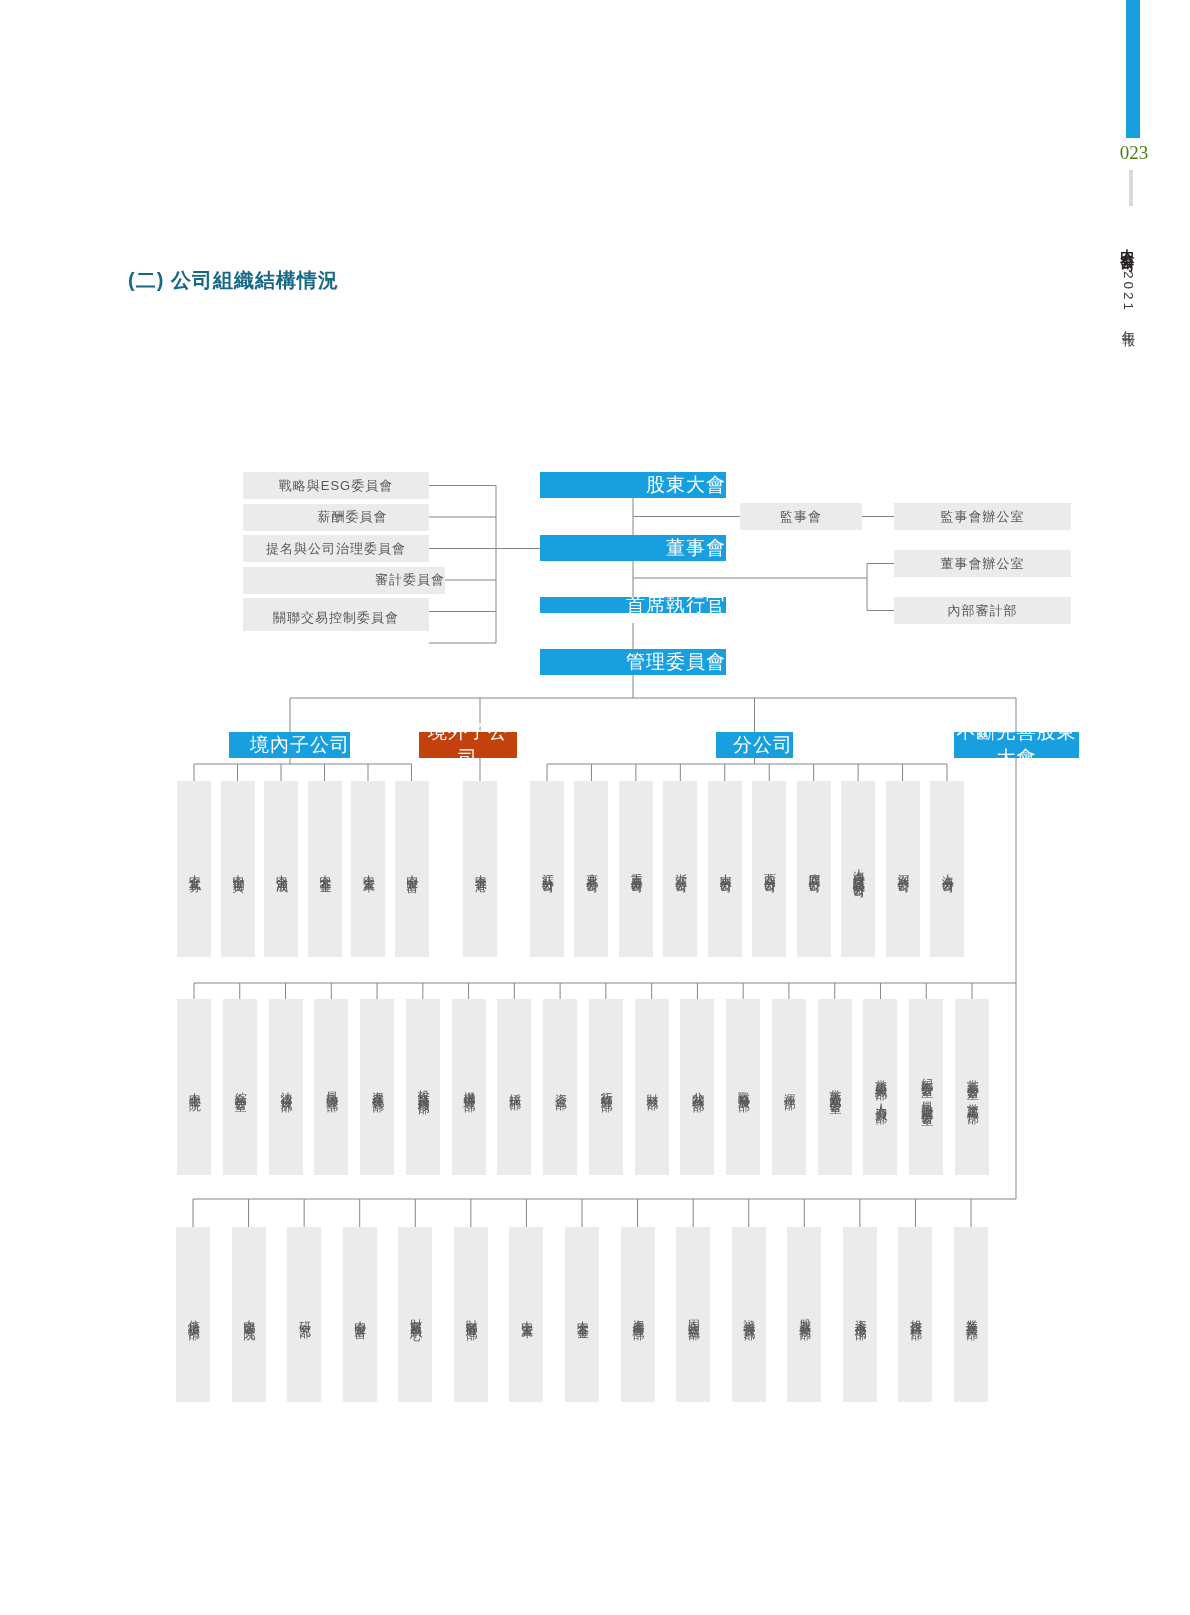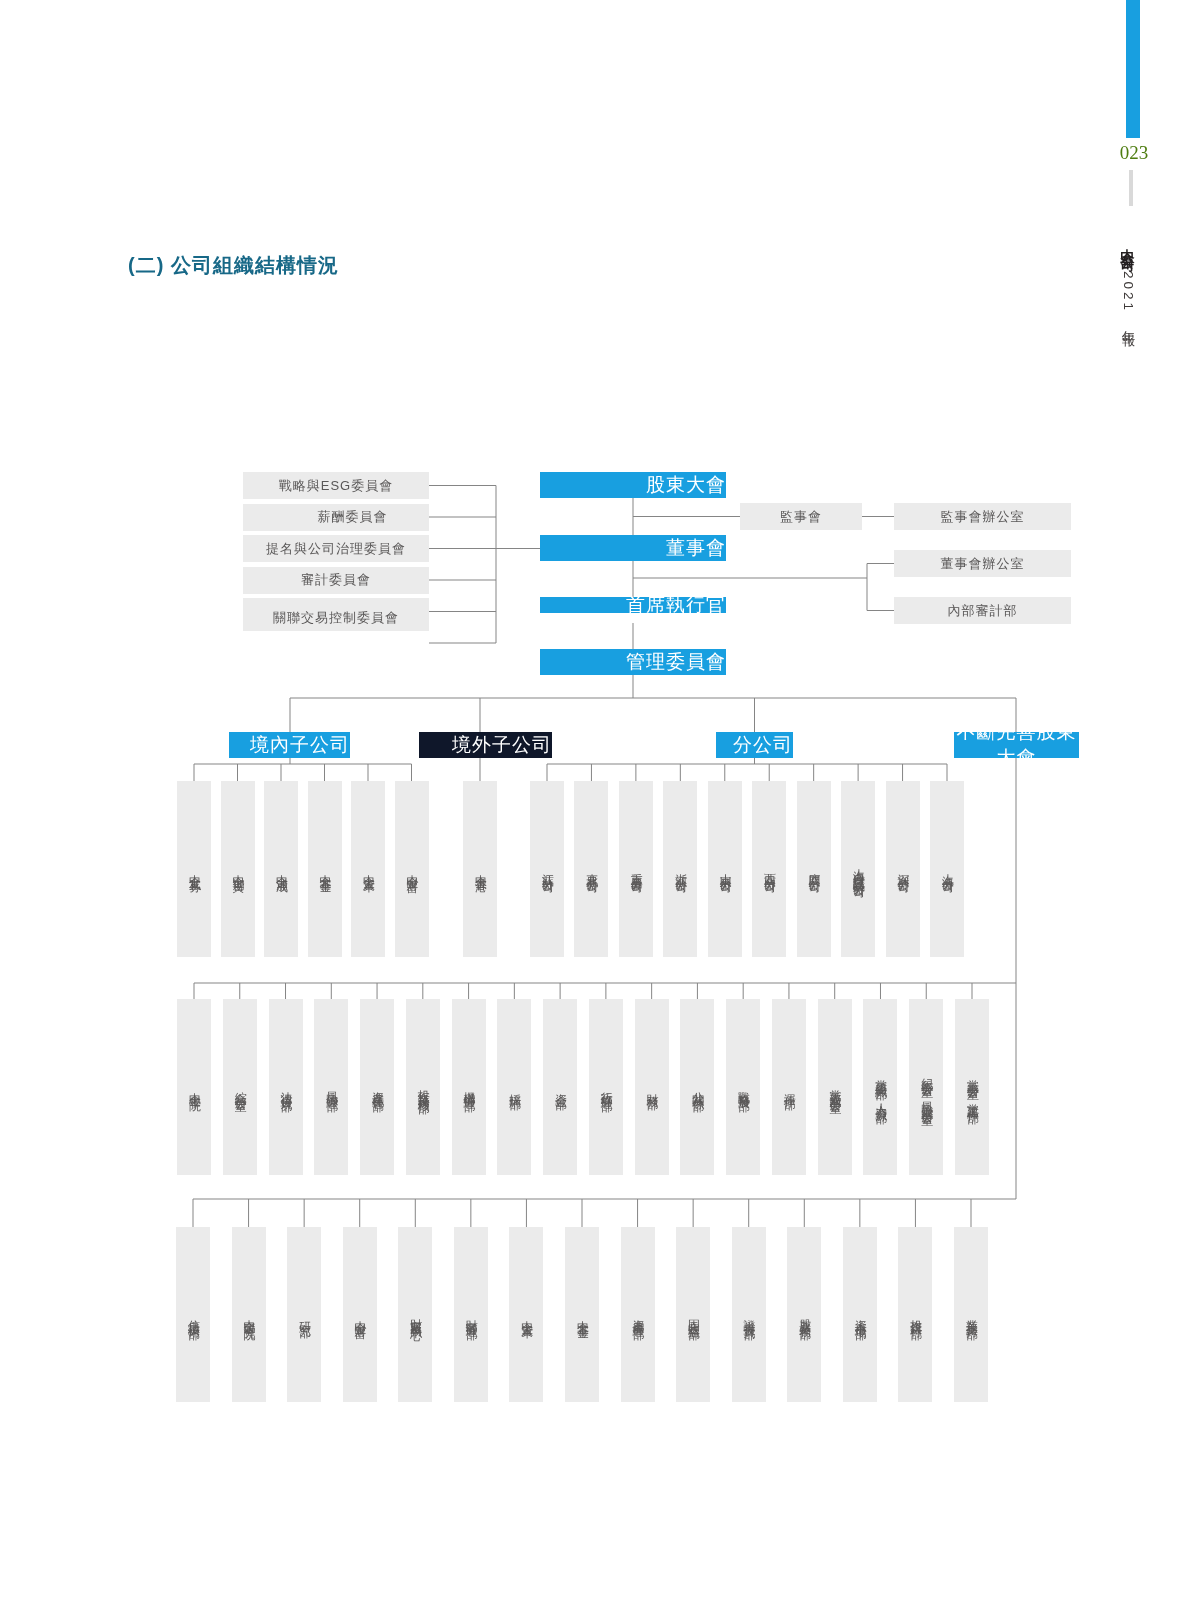--- a/index.html
+++ b/index.html
@@ -10,21 +10,21 @@
   #topbar{position:absolute;left:1126px;top:0;width:14px;height:138px;}
   #pagenum{position:absolute;left:1108px;top:142px;width:52px;text-align:center;
            font-family:"Liberation Serif","DejaVu Serif",serif;font-size:19px;color:#4d7c0f;}
   #pagenum-rule{position:absolute;left:1129px;top:170px;width:4px;height:36px;background:#d9d9d9;}
   #side-title{position:absolute;left:1119px;top:238px;writing-mode:vertical-rl;
               display:flex;align-items:center;font-size:13.5px;color:#3e3a39;letter-spacing:3px;}
   #side-title .co{font-weight:bold;color:#231f20;font-size:14px;}
   #side-title .dot{font-size:9px;color:#8a8a8a;margin:9px 0;letter-spacing:0;}
 
   
-  #heading{position:absolute;left:128px;top:252px;font-size:20px;font-weight:bold;
+  #heading{position:absolute;left:128px;top:267px;font-size:20px;font-weight:bold;
            color:#176887;letter-spacing:1px;}
   #para{position:absolute;left:172px;top:310px;width:876px;font-size:17px;line-height:36.4px;
         color:#3e3a39;text-align:justify;letter-spacing:0.4px;}
 
   
   #chart{position:absolute;inset:0;}
   #org-lines{position:absolute;left:0;top:0;}
   .node{position:absolute;display:flex;align-items:center;justify-content:center;
         box-sizing:border-box;text-align:center;}
   .node.gray{background:#ebebeb;color:#595757;font-size:13px;letter-spacing:1px;}
@@ -55,21 +55,21 @@
 
   <div class="node gray" style="left: 243px; top: 472px; width: 186px; height: 27px;">
         <span>戰略與ESG委員會</span>
       </div>
       <div class="node gray" style="left: 243px; top: 503.5px; width: 186px; height: 27px; padding-left: 33px;">
         <span>薪酬委員會</span>
       </div>
       <div class="node gray" style="left: 243px; top: 535px; width: 186px; height: 27px;">
         <span>提名與公司治理委員會</span>
       </div>
-      <div class="node gray" style="left: 243px; top: 566.5px; width: 186px; height: 27px;">
+      <div class="node gray" style="left: 243px; top: 566.5px; width: 202px; height: 27px; justify-content: flex-end;">
         <span>審計委員會</span>
       </div>
       <div class="node gray" style="left: 243px; top: 598px; width: 186px; height: 27px;">
         <span>風險控制委員會</span>
       </div>
       <div class="node gray" style="left: 243px; top: 604px; width: 186px; height: 27px;">
         <span>關聯交易控制委員會</span>
       </div>
       <div class="node blue" style="left: 540px; top: 472px; width: 186px; height: 26px; background: rgb(24, 159, 224);">
         <span>股東大會</span>
@@ -91,21 +91,21 @@
       </div>
       <div class="node gray" style="left: 894px; top: 550px; width: 177px; height: 27px;">
         <span>董事會辦公室</span>
       </div>
       <div class="node gray" style="left: 894px; top: 597px; width: 177px; height: 27px;">
         <span>內部審計部</span>
       </div>
       <div class="node blue" style="left: 229px; top: 732px; width: 121px; height: 26px; background: rgb(24, 159, 224);">
         <span>境內子公司</span>
       </div>
-      <div class="node blue" style="left: 419px; top: 732px; width: 133px; height: 26px; background: #0f172a;">
+      <div class="node blue" style="left: 419px; top: 732px; width: 98px; height: 26px; background: #c2410c;">
         <span>境外子公司</span>
       </div>
       <div class="node blue" style="left: 716px; top: 732px; width: 77px; height: 26px; background: rgb(24, 159, 224);">
         <span>分公司</span>
       </div>
       <div class="node blue" style="left: 954px; top: 732px; width: 125px; height: 26px; background: rgb(24, 159, 224);">
         <span>不斷完善股東大會</span>
       </div>
       <div class="node vert" style="left: 177px; top: 781px; width: 34px; height: 176px;">
         <span>中金私募</span>

